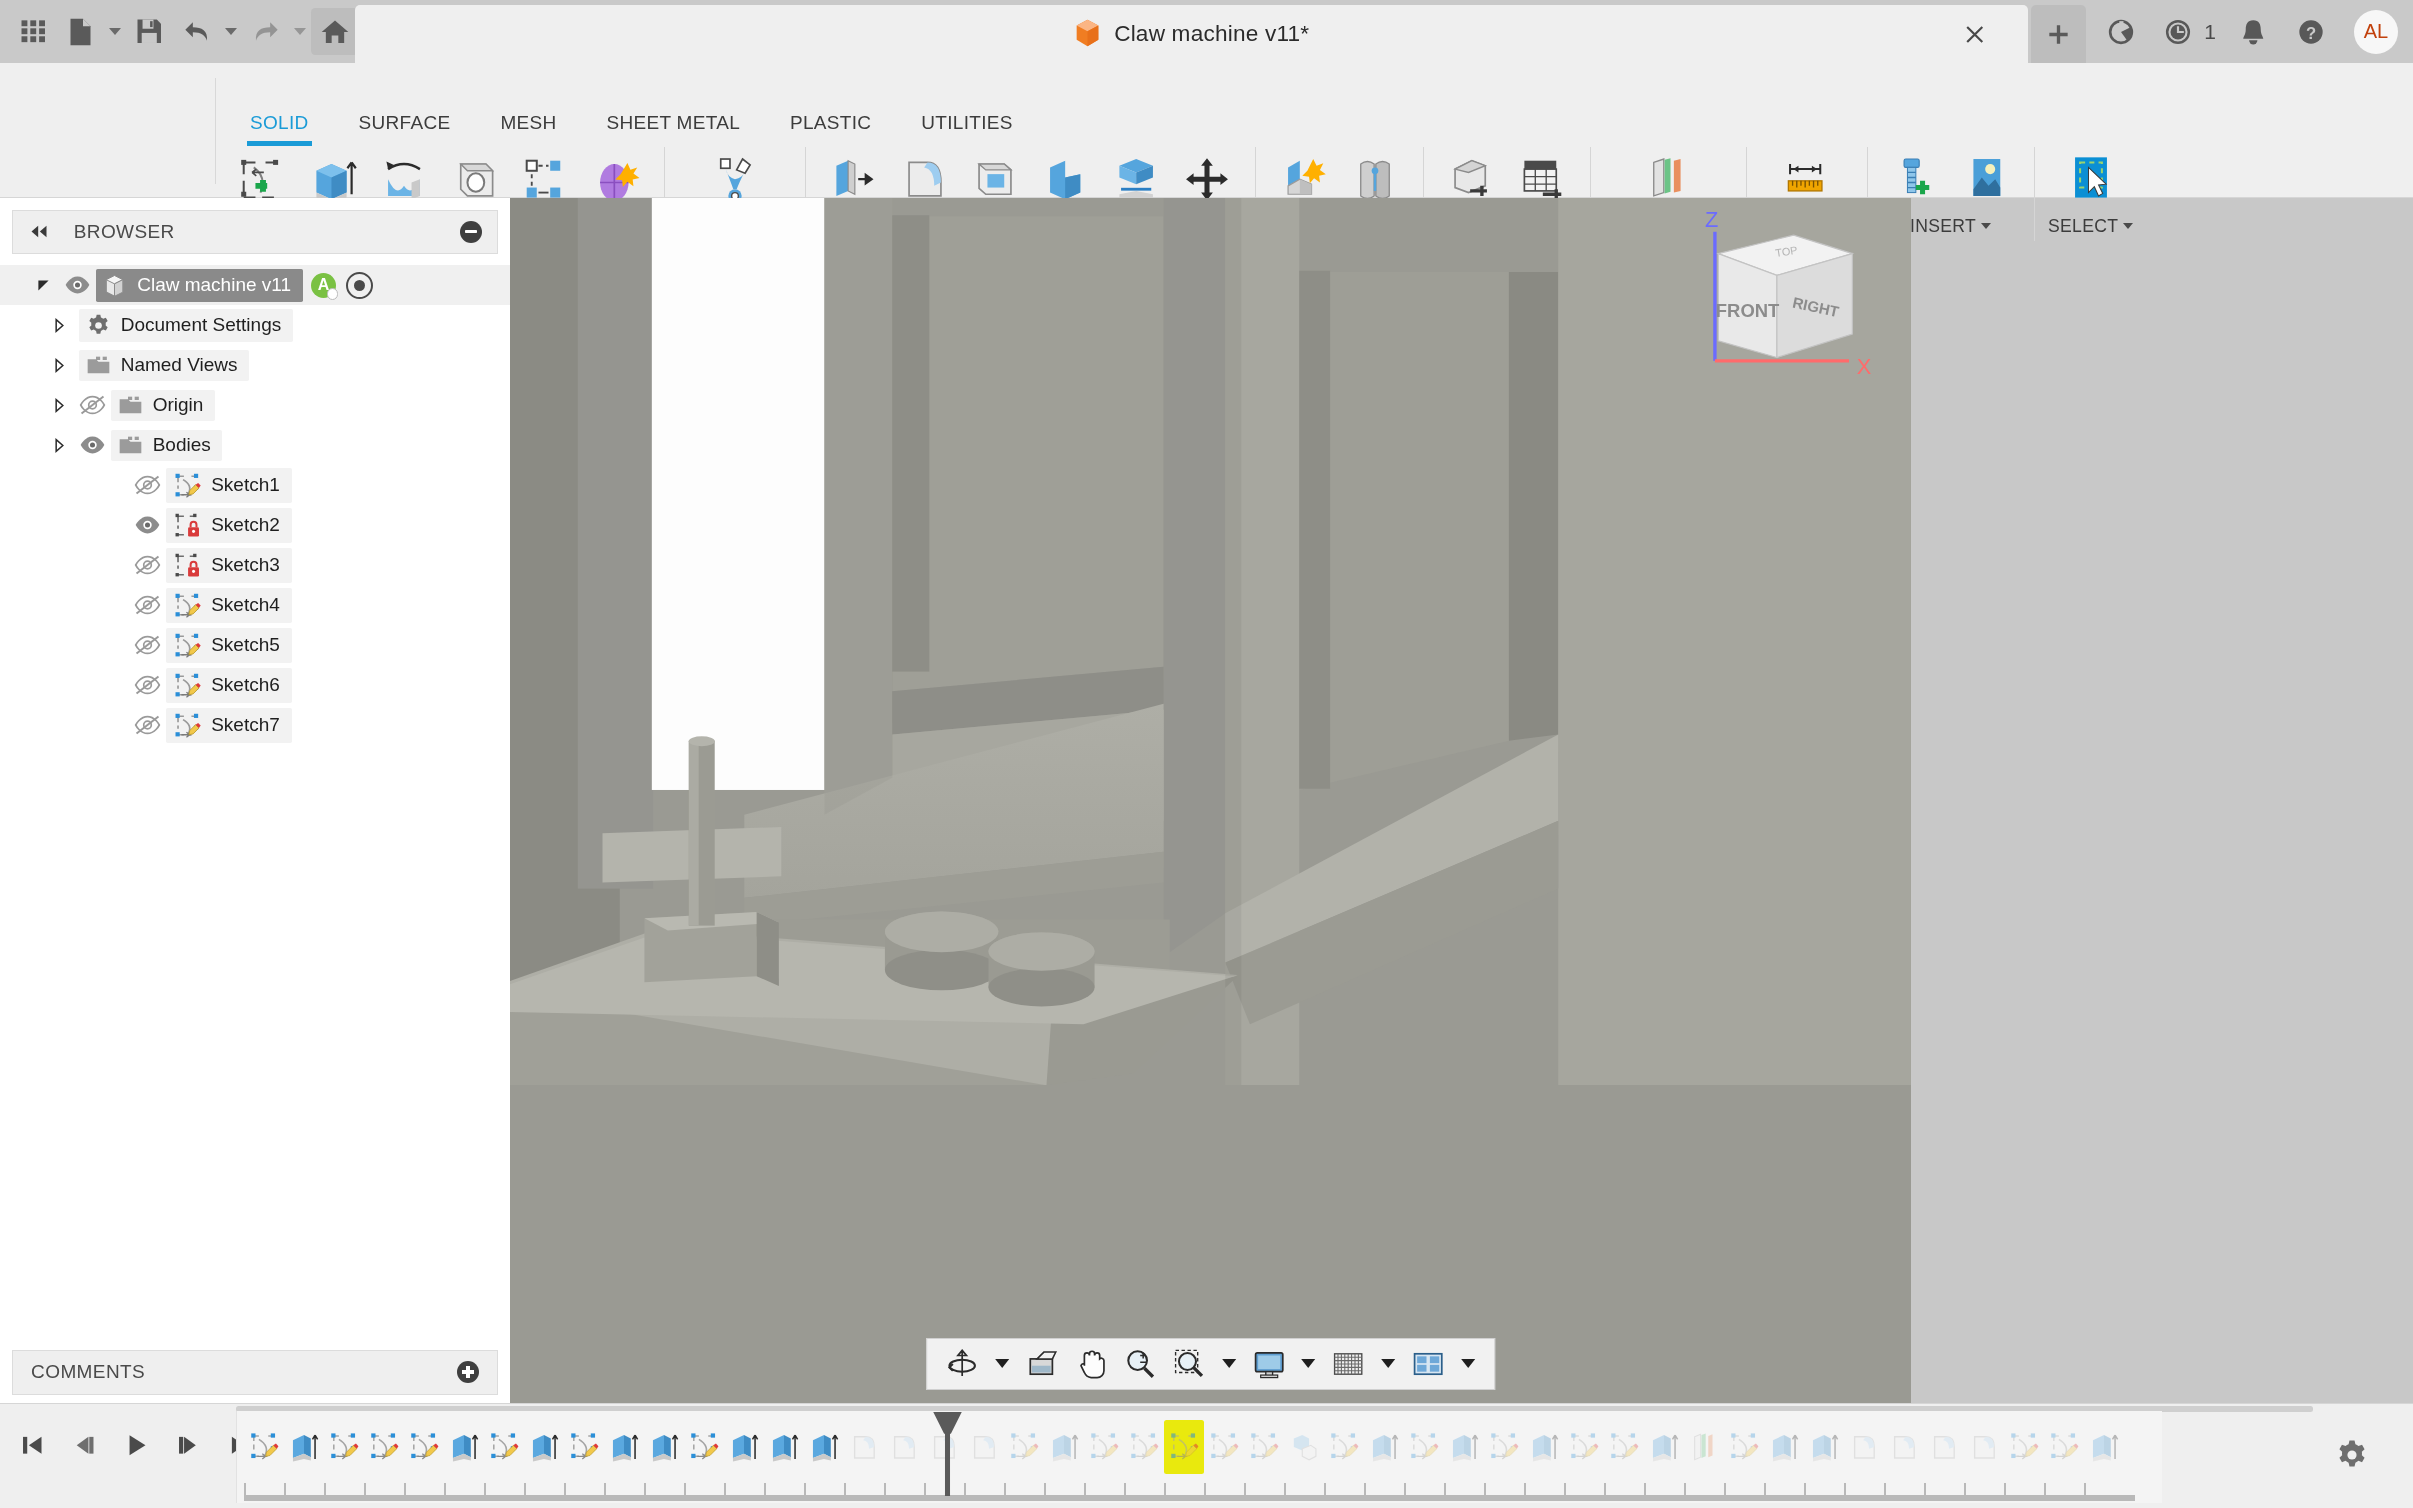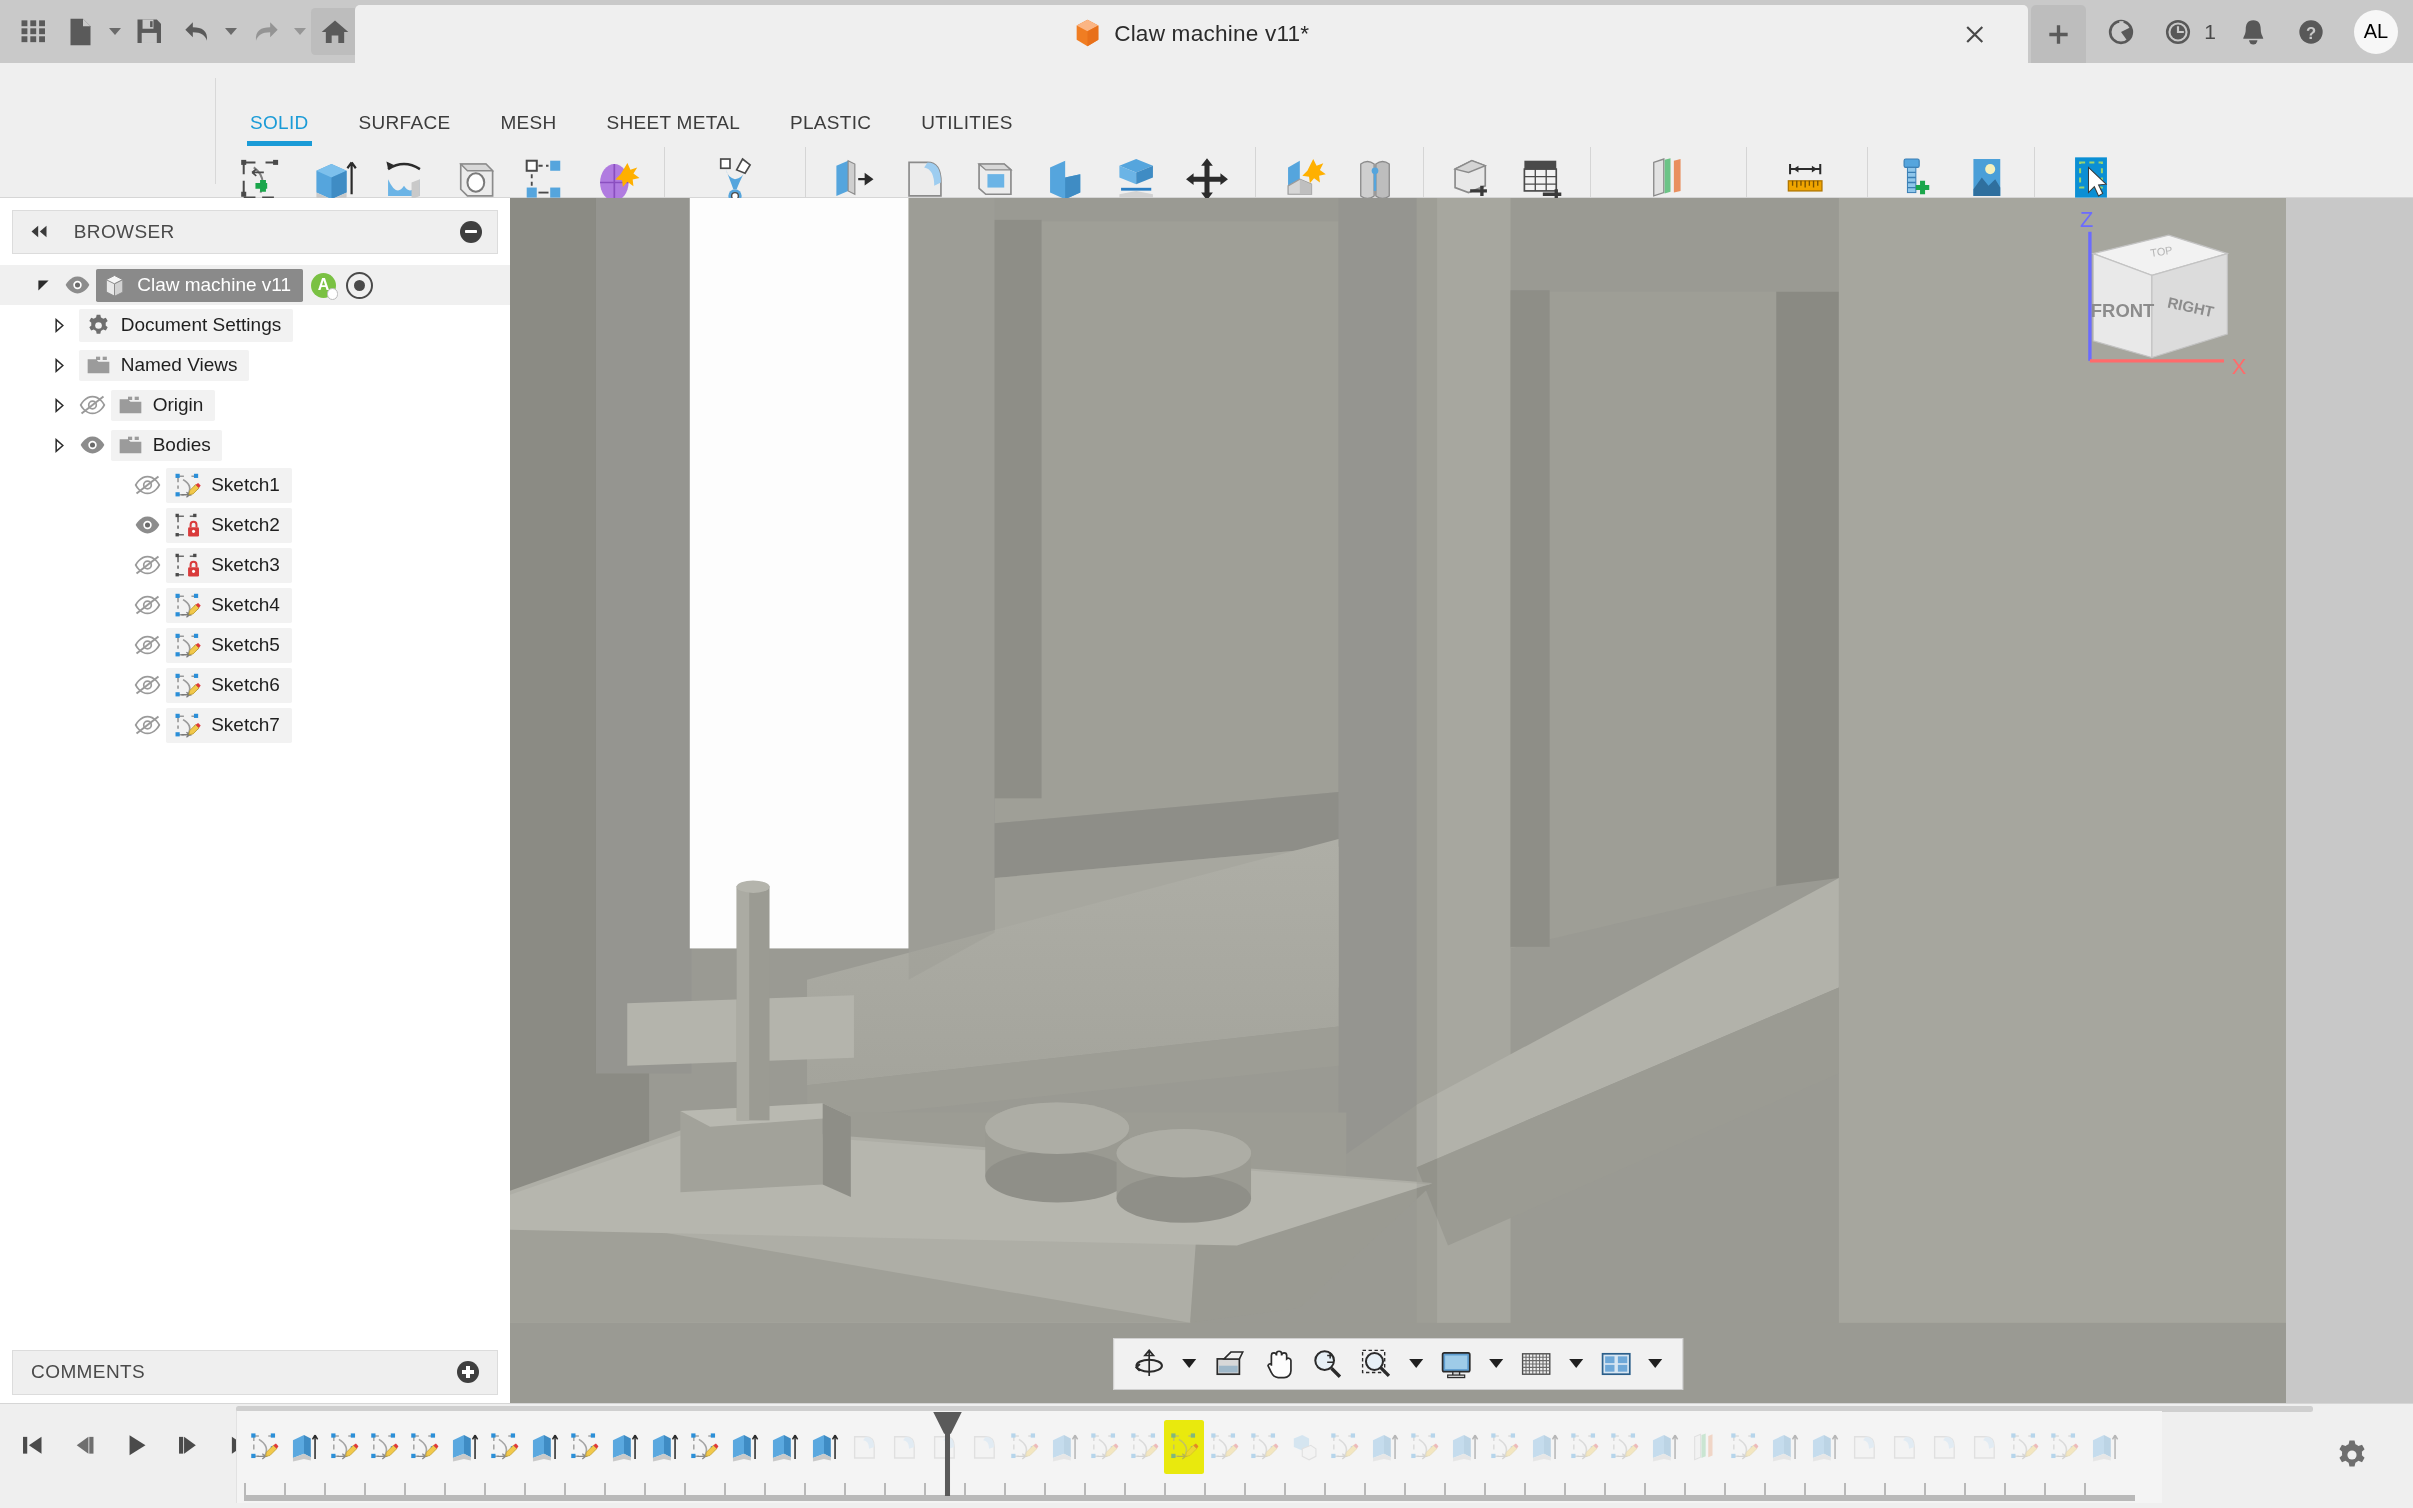--- a/index.html
+++ b/index.html
@@ -2,21 +2,21 @@
 <html style="font-size:13.4px"><head>
 <meta charset="utf-8">
 <style>
   * { box-sizing: border-box; margin: 0; padding: 0; }
   html, body {
     width: 2413px; height: 1508px;
     overflow: hidden;
     font-family: "Liberation Sans", sans-serif;
     background: #c8c8c8;
   }
-  #app { position: relative; width: 2286px; height: 1508px; }
+  #app { position: relative; width: 1911px; height: 1508px; }
 
   
   .topbar {
     position: absolute; left: 0; top: 0; width: 2413px; height: 63px;
     background: #c9c9c9;
     display: flex; align-items: center;
   }
   .qat { display: flex; align-items: center; gap: 0px; padding-left: 10px; height: 63px; }
   .qicon {
     width: 47px; height: 47px; display: flex; align-items: center; justify-content: center;
@@ -41,21 +41,21 @@
     position: absolute; left: 2031px; top: 5px; width: 55px; height: 58px;
     background: #bdbdbd; border-radius: 5px 5px 0 0;
     display:flex; align-items:center; justify-content:center; cursor:pointer;
   }
   .rightIcons { position: absolute; right: 15px; top: 0; height: 63px; display:flex; align-items:center; gap: 18.4px; }
   .rIcon { width: 39px; height: 39px; display:flex; align-items:center; justify-content:center; cursor:pointer; }
   .jobCount { font-size: 21px; color: #4a4a4a; margin-left: -11.7px; }
   .avatar {
     width: 44px; height: 44px; border-radius: 50%; background: #f7f7f7;
     display:flex;align-items:center;justify-content:center;
-    font-size: 20px; color: #000000; cursor:pointer; margin-left:5px;
+    font-size: 20px; color: #c2410c; cursor:pointer; margin-left:5px;
   }
 
   
   .ribbon {
     position: absolute; left: 0; top: 63px; width: 2413px; height: 135px;
     background: #efefef; border-bottom: 0.8px solid #d6d6d6;
   }
   .designbtn {
     position: absolute; left: 18.4px; top: 18.4px; width: 186px; height: 99px;
     border: 0.8px solid #c5c5c5; border-radius: 7.5px; background: #efefef;

